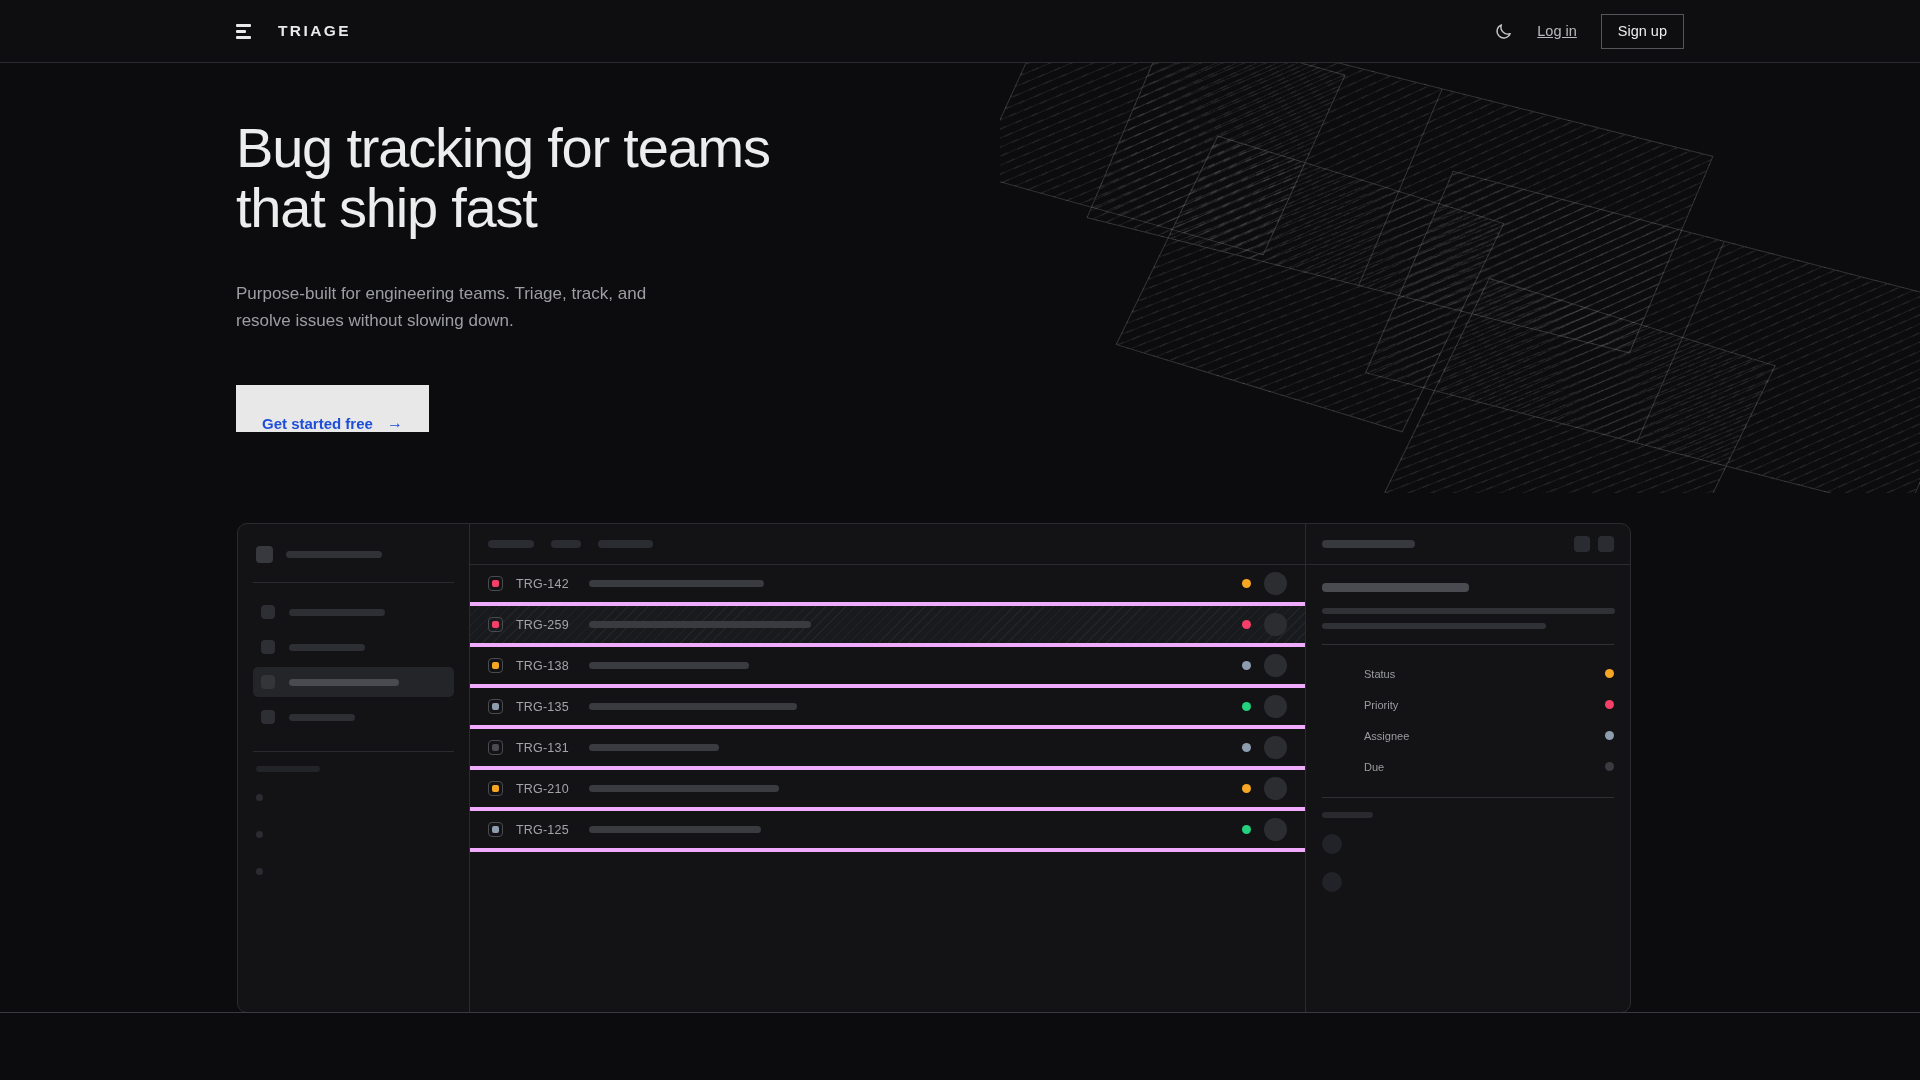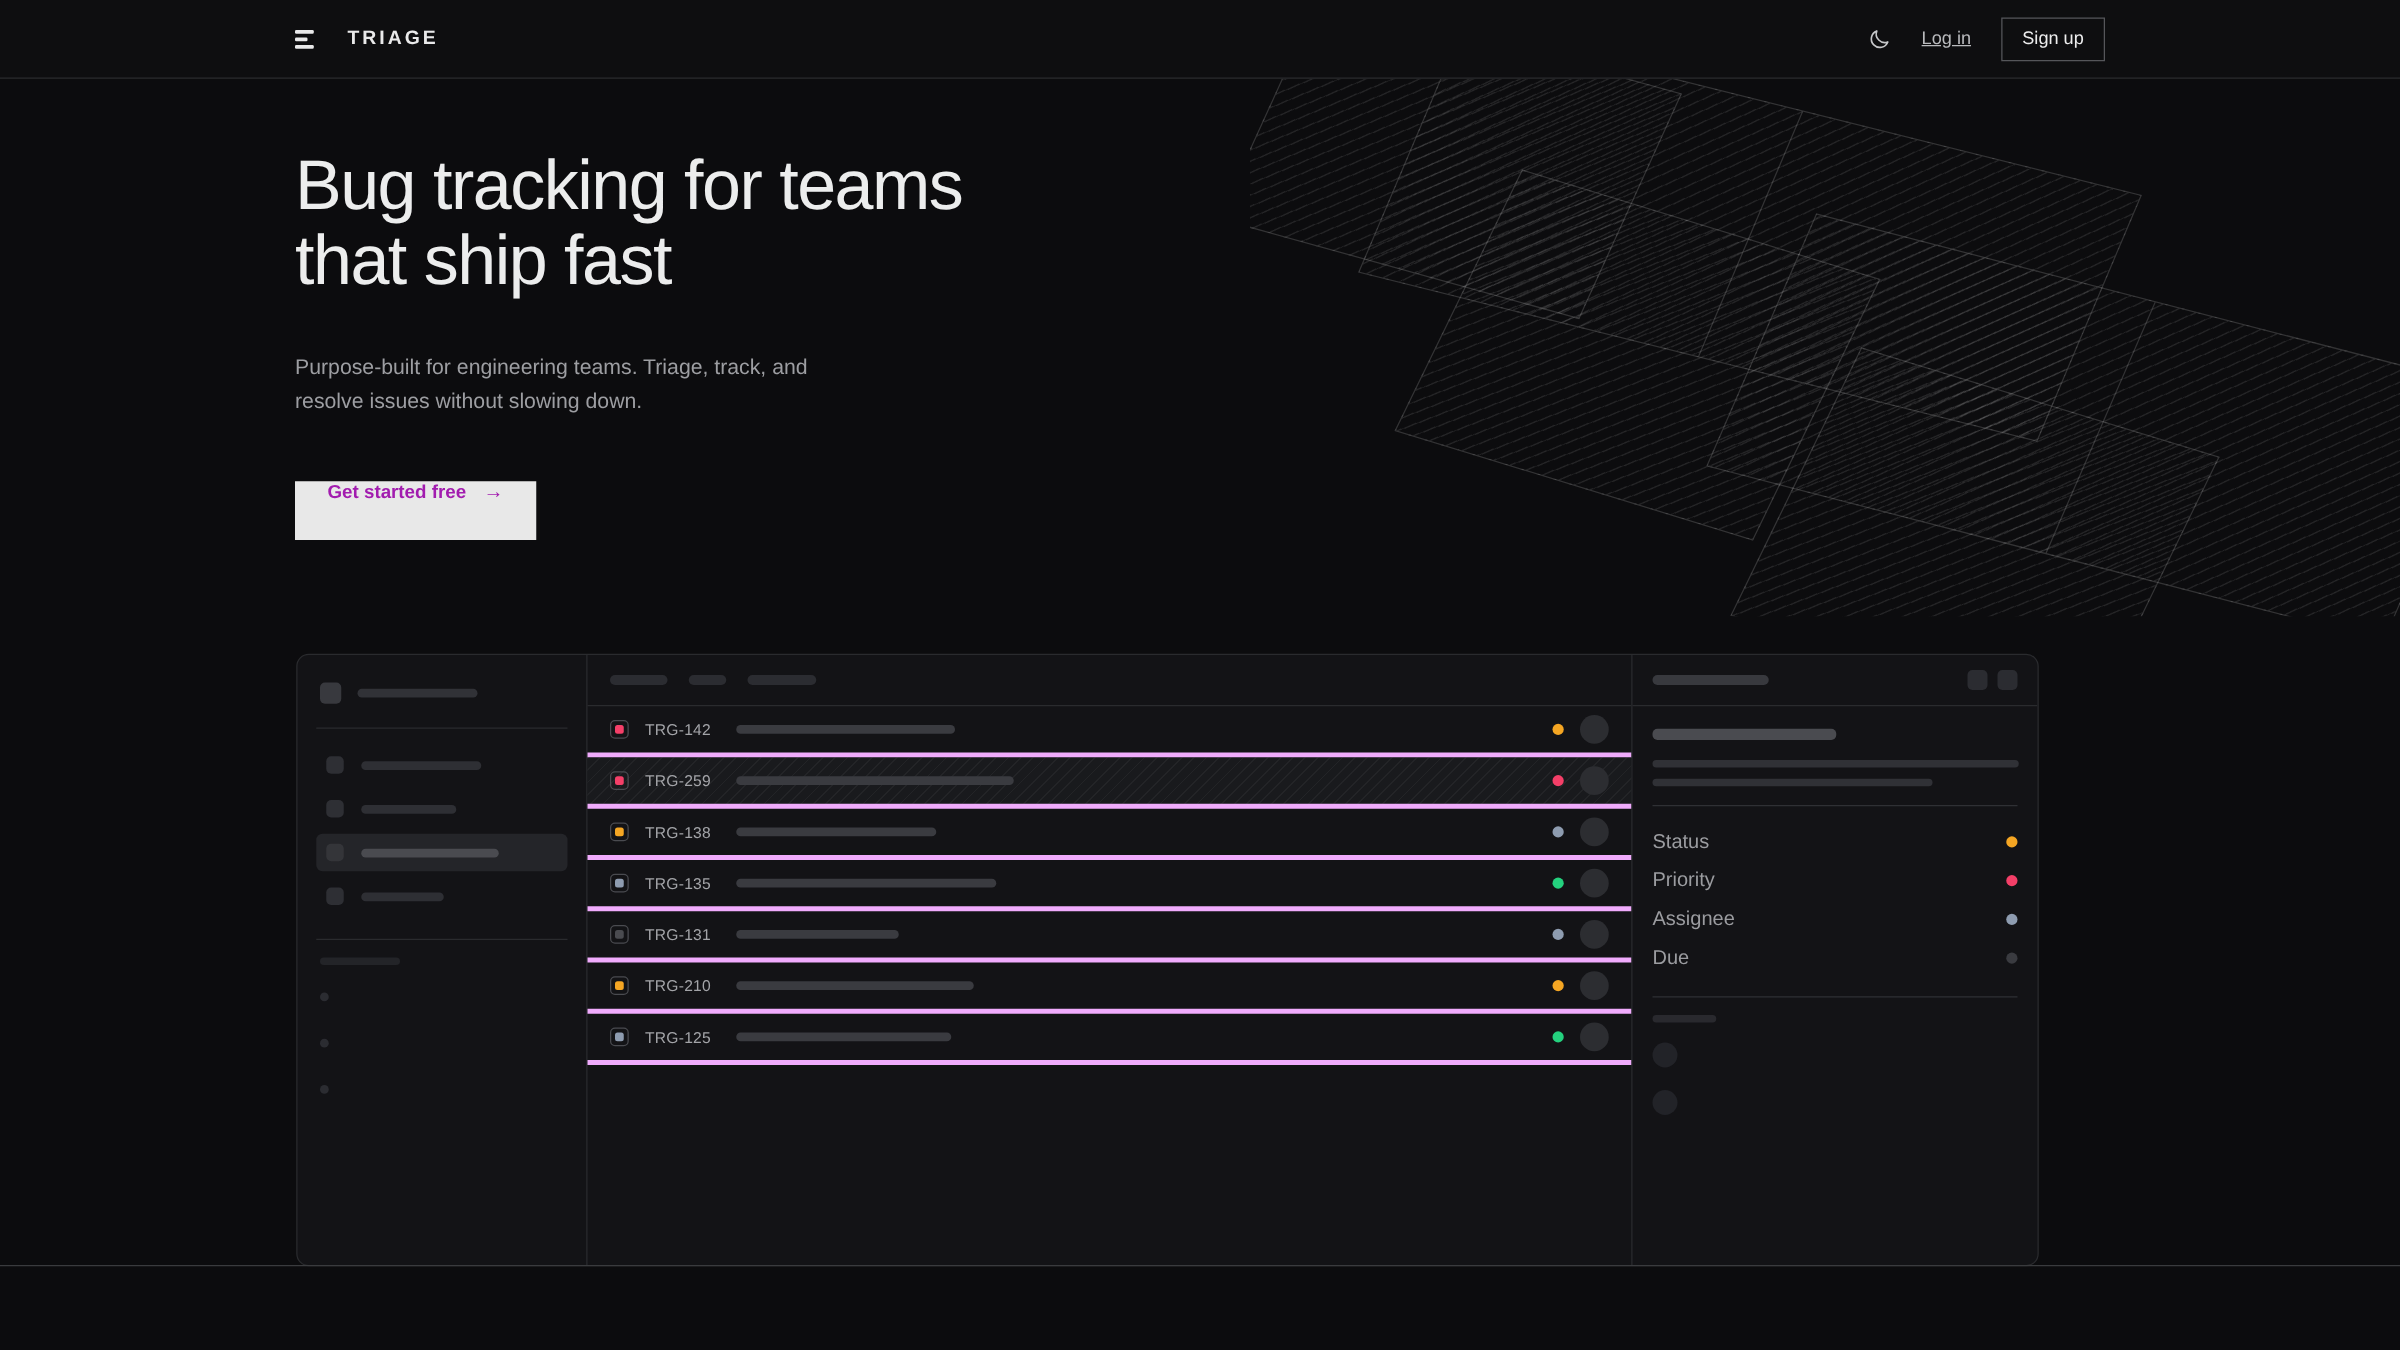--- a/index.html
+++ b/index.html
@@ -58,22 +58,22 @@
   .hero { position: absolute; left: 236px; top: 118px; }
   .headline {
     color: #eceded; font-size: 56px; line-height: 1.08; font-weight: normal;
     letter-spacing: -1.2px; white-space: pre-line;
   }
   .subcopy {
     margin-top: 41px; color: #9d9ea2; font-size: 17px; line-height: 1.62;
     white-space: pre-line;
   }
   .cta {
-    margin-top: 50px; display: inline-flex; align-items: flex-start; gap: 14px;
-    background: #e8e8e8; color: #a21caf; border: none; cursor: pointer;
+    margin-top: 50px; display: inline-flex; align-items: flex-end; gap: 14px;
+    background: #e8e8e8; color: #1d4ed8; border: none; cursor: pointer;
     padding: 0 26px; height: 47px; font-size: 15px; font-weight: bold;
     font-family: inherit;
   }
   .cta .arrow { font-size: 16px; font-weight: normal; }
 
   
   .mock {
     position: absolute; left: 237px; top: 523px; width: 1394px; height: 490px;
     background: #131316; border: 1px solid #2a2b2e; border-radius: 10px;
     display: flex; overflow: hidden;
@@ -126,21 +126,21 @@
     padding: 0 16px; flex-shrink: 0;
   }
   .dh-bar { height: 8px; width: 93px; border-radius: 4px; background: #38393e; }
   .dh-btns { margin-left: auto; display: flex; gap: 8px; }
   .dh-btn { width: 16px; height: 16px; border-radius: 4px; background: #2b2c31; }
   .detail-body { padding: 18px 16px 0; }
   .dt-title { height: 9px; width: 147px; border-radius: 4px; background: #4a4b50; margin-bottom: 16px; }
   .dt-line { height: 6px; border-radius: 3px; background: #303136; margin-bottom: 9px; }
   .dt-div { height: 1px; background: #2f3034; margin: 15px 0 13px; }
   .meta-row { display: flex; align-items: center; height: 31px; }
-  .meta-label { color: #9b9ca0; font-size: 16px; }
+  .meta-label { color: #9b9ca0; font-size: 11px; margin-left: 42px; }
   .meta-dot { margin-left: auto; width: 9px; height: 9px; border-radius: 50%; }
   .act-lbl { height: 6px; width: 51px; border-radius: 3px; background: #29292e; margin: 14px 0 16px; }
   .act-av { width: 20px; height: 20px; border-radius: 50%; background: #222328; margin-bottom: 18px; }
 
   .bottom-rule { position: absolute; left: 0; top: 1012px; width: 1920px; height: 1px; background: #3a3b3e; }
 </style>
 </head>
 <body>
 
 <div class="page">

